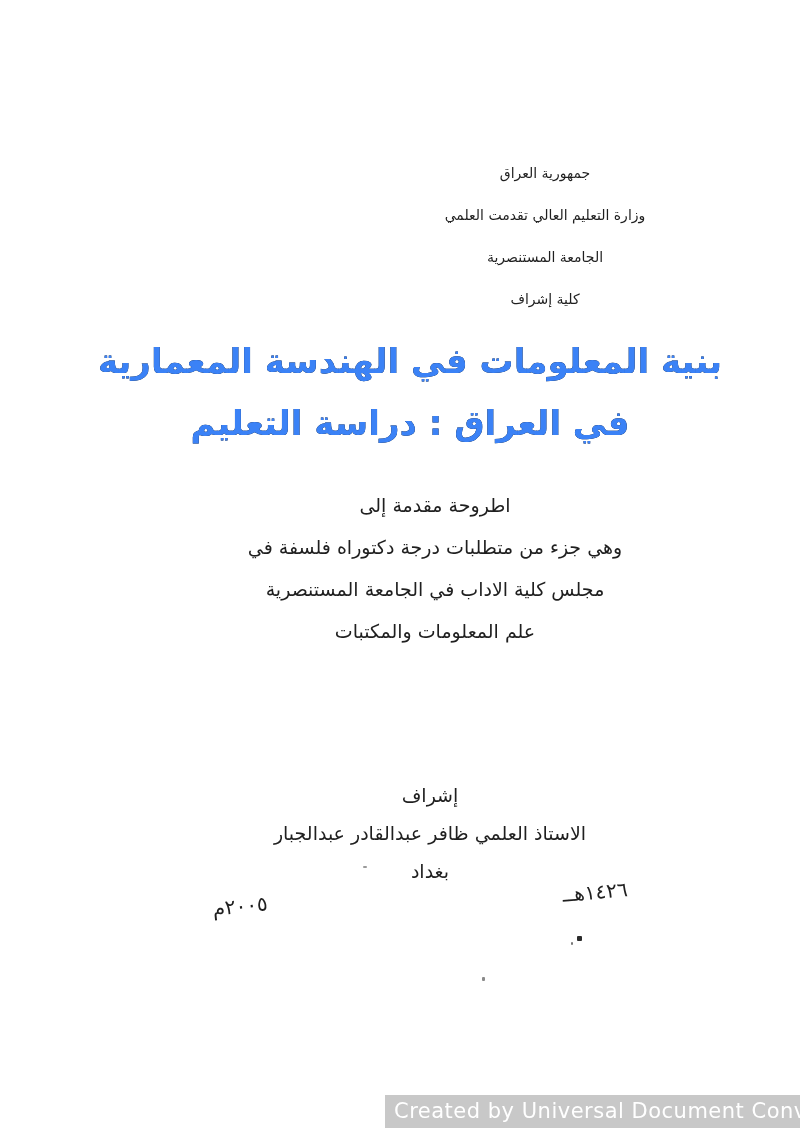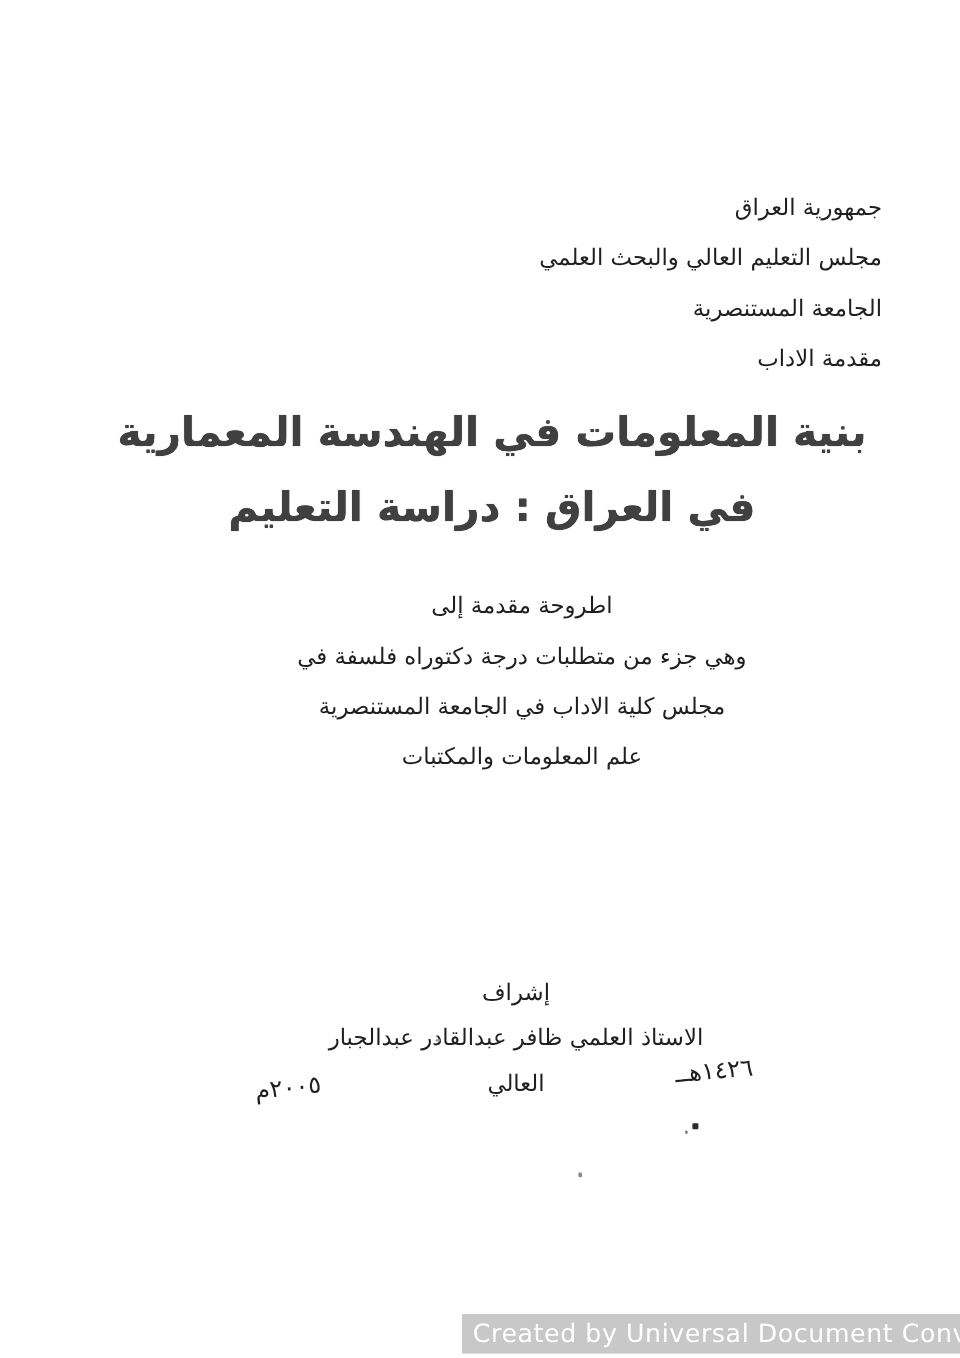--- a/index.html
+++ b/index.html
@@ -11,31 +11,32 @@
     overflow: hidden;
     font-family: "DejaVu Sans", sans-serif;
     color: #1f1f1f;
   }
   .abs { position: absolute; }
   .ar { direction: rtl; unicode-bidi: embed; }
 
   
   .header-block {
     top: 152px; left: 355px; width: 380px;
-    font-size: 19px;
+    text-align: center;
+    font-size: 14px;
   }
   .header-line { line-height: 42px; white-space: nowrap; }
 
   
   .title-block {
     top: 330px; left: 60px; width: 700px;
     text-align: center;
     font-size: 34px;
     font-weight: bold;
-    color: #404040;
+    color: #3b82f6;
     text-shadow: 0 0 0.6px #000;
   }
   .title-line { line-height: 62px; white-space: nowrap; }
 
   
   .submission-block {
     top: 484px; left: 215px; width: 440px;
     text-align: center;
     font-size: 19px;
   }
@@ -44,21 +45,21 @@
   
   .author-block {
     top: 679px; left: 220px; width: 400px;
     text-align: center;
     font-size: 19px;
   }
   .author-line { line-height: 38px; white-space: nowrap; }
 
   
   .supervisor-block {
-    top: 808px; left: 180px; width: 500px;
+    top: 776px; left: 180px; width: 500px;
     text-align: center;
     font-size: 19px;
   }
   .supervisor-line { line-height: 38px; white-space: nowrap; }
 
   
   .date-hijri {
     top: 880px; left: 540px; width: 110px;
     text-align: center;
     font-size: 20px;
@@ -90,44 +91,44 @@
     padding-left: 9px;
     white-space: nowrap;
     letter-spacing: 0.5px;
   }
 </style>
 </head>
 <body>
 
 <div class="abs ar header-block" lang="ar">
   <div class="header-line">جمهورية العراق</div>
-  <div class="header-line">مجلس التعليم العالي والبحث العلمي</div>
+  <div class="header-line">وزارة التعليم العالي تقدمت العلمي</div>
   <div class="header-line">الجامعة المستنصرية</div>
-  <div class="header-line">مقدمة الاداب</div>
+  <div class="header-line">كلية إشراف</div>
 </div>
 
 <div class="abs ar title-block" lang="ar">
   <div class="title-line">بنية المعلومات في الهندسة المعمارية</div>
   <div class="title-line">في العراق : دراسة التعليم</div>
 </div>
 
 <div class="abs ar submission-block" lang="ar">
   <div class="submission-line">اطروحة مقدمة إلى</div>
   <div class="submission-line">وهي جزء من متطلبات درجة دكتوراه فلسفة في</div>
   <div class="submission-line">مجلس كلية الاداب في الجامعة المستنصرية</div>
   <div class="submission-line">علم المعلومات والمكتبات</div>
 </div>
 
 <div class="abs ar author-block" lang="ar">
 </div>
 
 <div class="abs ar supervisor-block" lang="ar">
   <div class="supervisor-line">إشراف</div>
   <div class="supervisor-line">الاستاذ العلمي ظافر عبدالقادر عبدالجبار</div>
-  <div class="supervisor-line">العالي</div>
+  <div class="supervisor-line">بغداد</div>
 </div>
 
 <div class="abs ar date-hijri" lang="ar">١٤٢٦هــ</div>
 <div class="abs ar date-gregorian" lang="ar">٢٠٠٥م</div>
 
 <div class="speck speck-1"></div>
 <div class="speck speck-2"></div>
 <div class="speck speck-3"></div>
 <div class="speck speck-4"></div>
 

